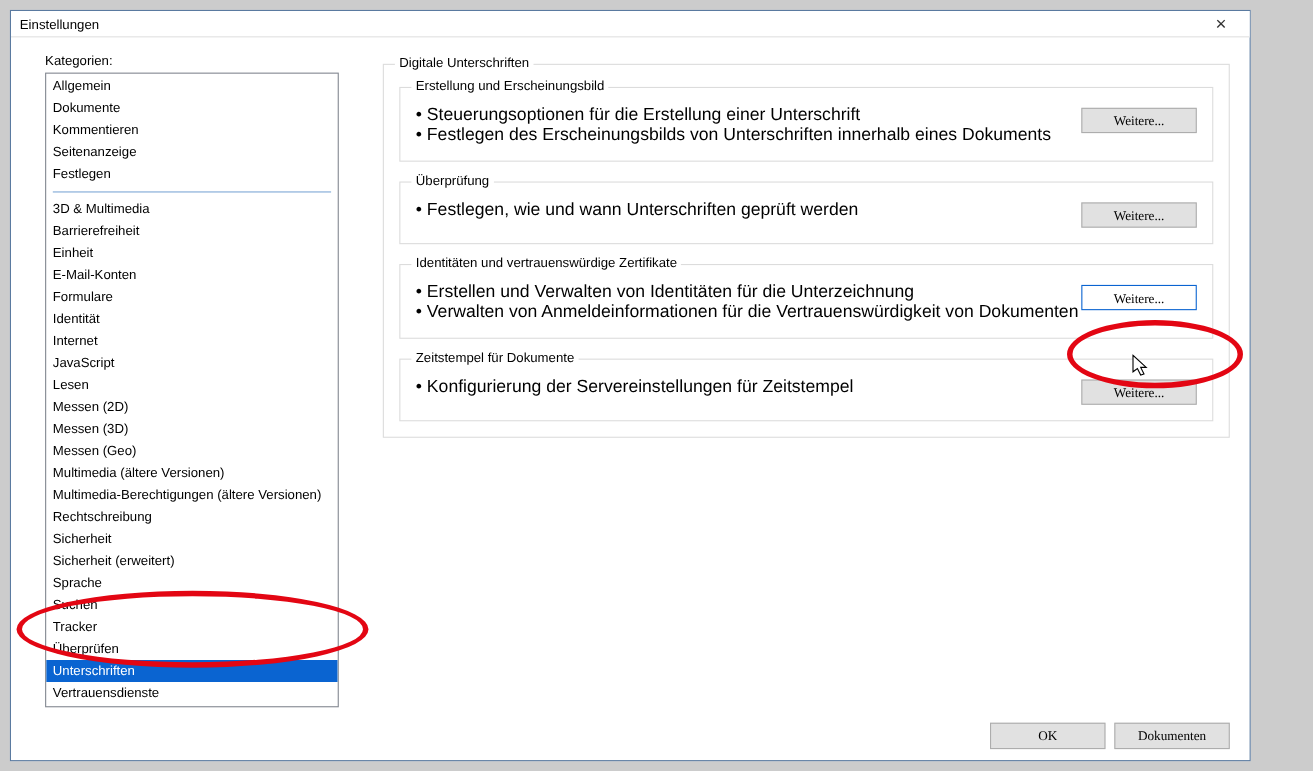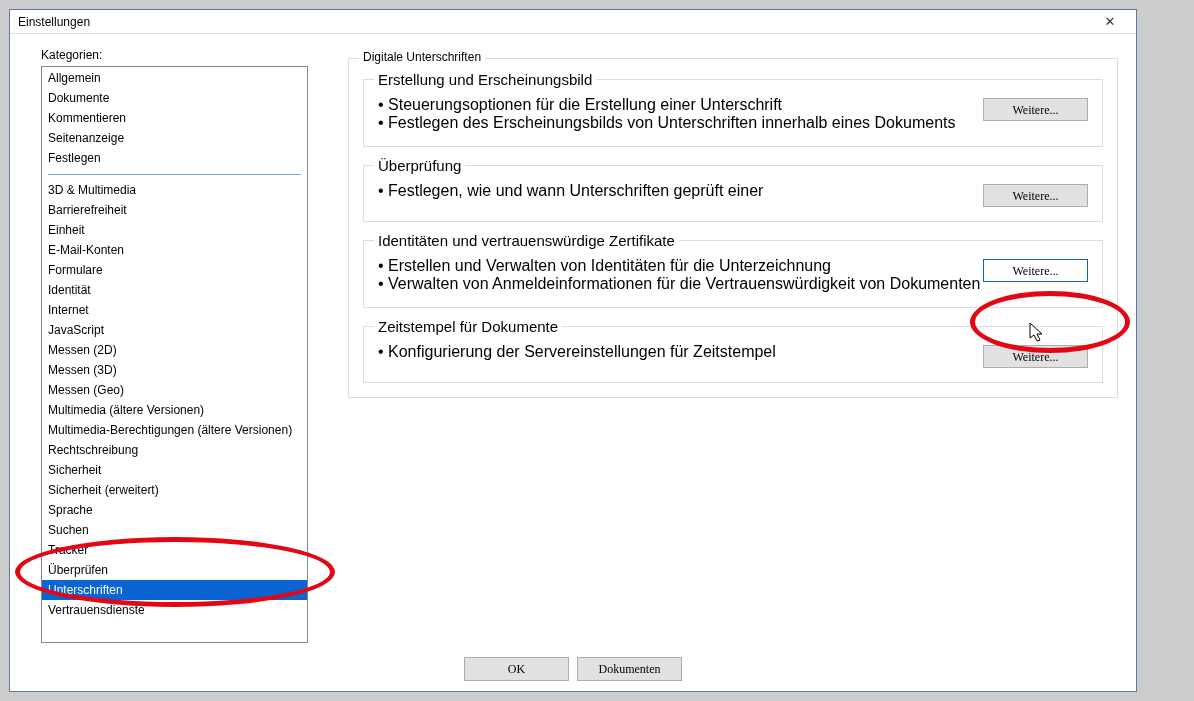--- a/index.html
+++ b/index.html
@@ -114,21 +114,21 @@
     padding: 16px 14px 14px 14px;
     margin-top: 18px;
   }
   .groupbox:first-child { margin-top: 10px; }
   .groupbox-title {
     position: absolute;
     top: -9px;
     left: 10px;
     background: #ffffff;
     padding: 0 4px;
-    font-size: 15px;
+    font-size: 12px;
     color: #000;
   }
   .group-row {
     display: flex;
     align-items: flex-start;
   }
   .bullets {
     flex: 1;
     font-size: 16px;
     color: #000;
@@ -147,21 +147,21 @@
     cursor: default;
     padding: 4px;
     margin-top: 2px;
   }
   .btn.highlight {
     background: #ffffff;
     border: 1px solid #0a64d1;
   }
   .footer {
     display: flex;
-    justify-content: center;
+    justify-content: flex-end;
     gap: 8px;
     padding-top: 12px;
   }
   .footer .btn {
     width: 105px;
     height: 24px;
     background: #e1e1e1;
     border: 1px solid #adadad;
   }
   
@@ -210,20 +210,21 @@
             <div class="item">Festlegen</div>
             <div class="separator"></div>
             <div class="item">3D &amp; Multimedia</div>
             <div class="item">Barrierefreiheit</div>
             <div class="item">Einheit</div>
             <div class="item">E-Mail-Konten</div>
             <div class="item">Formulare</div>
             <div class="item">Identität</div>
             <div class="item">Internet</div>
             <div class="item">JavaScript</div>
+            <div class="item">Lesen</div>
             <div class="item">Messen (2D)</div>
             <div class="item">Messen (3D)</div>
             <div class="item">Messen (Geo)</div>
             <div class="item">Multimedia (ältere Versionen)</div>
             <div class="item">Multimedia-Berechtigungen (ältere Versionen)</div>
             <div class="item">Rechtschreibung</div>
             <div class="item">Sicherheit</div>
             <div class="item">Sicherheit (erweitert)</div>
             <div class="item">Sprache</div>
             <div class="item">Suchen</div>
@@ -245,21 +246,21 @@
                     <div>• Steuerungsoptionen für die Erstellung einer Unterschrift</div>
                     <div>• Festlegen des Erscheinungsbilds von Unterschriften innerhalb eines Dokuments</div>
                   </div>
                   <button class="btn">Weitere...</button>
                 </div>
               </div>
               <div class="groupbox">
                 <div class="groupbox-title">Überprüfung</div>
                 <div class="group-row">
                   <div class="bullets">
-                    <div>• Festlegen, wie und wann Unterschriften geprüft einer</div>
+                    <div>• Festlegen, wie und wann Unterschriften geprüft werden</div>
                   </div>
                   <button class="btn">Weitere...</button>
                 </div>
               </div>
               <div class="groupbox">
                 <div class="groupbox-title">Identitäten und vertrauenswürdige Zertifikate</div>
                 <div class="group-row">
                   <div class="bullets">
                     <div>• Erstellen und Verwalten von Identitäten für die Unterzeichnung</div>
                     <div>• Verwalten von Anmeldeinformationen für die Vertrauenswürdigkeit von Dokumenten</div>

